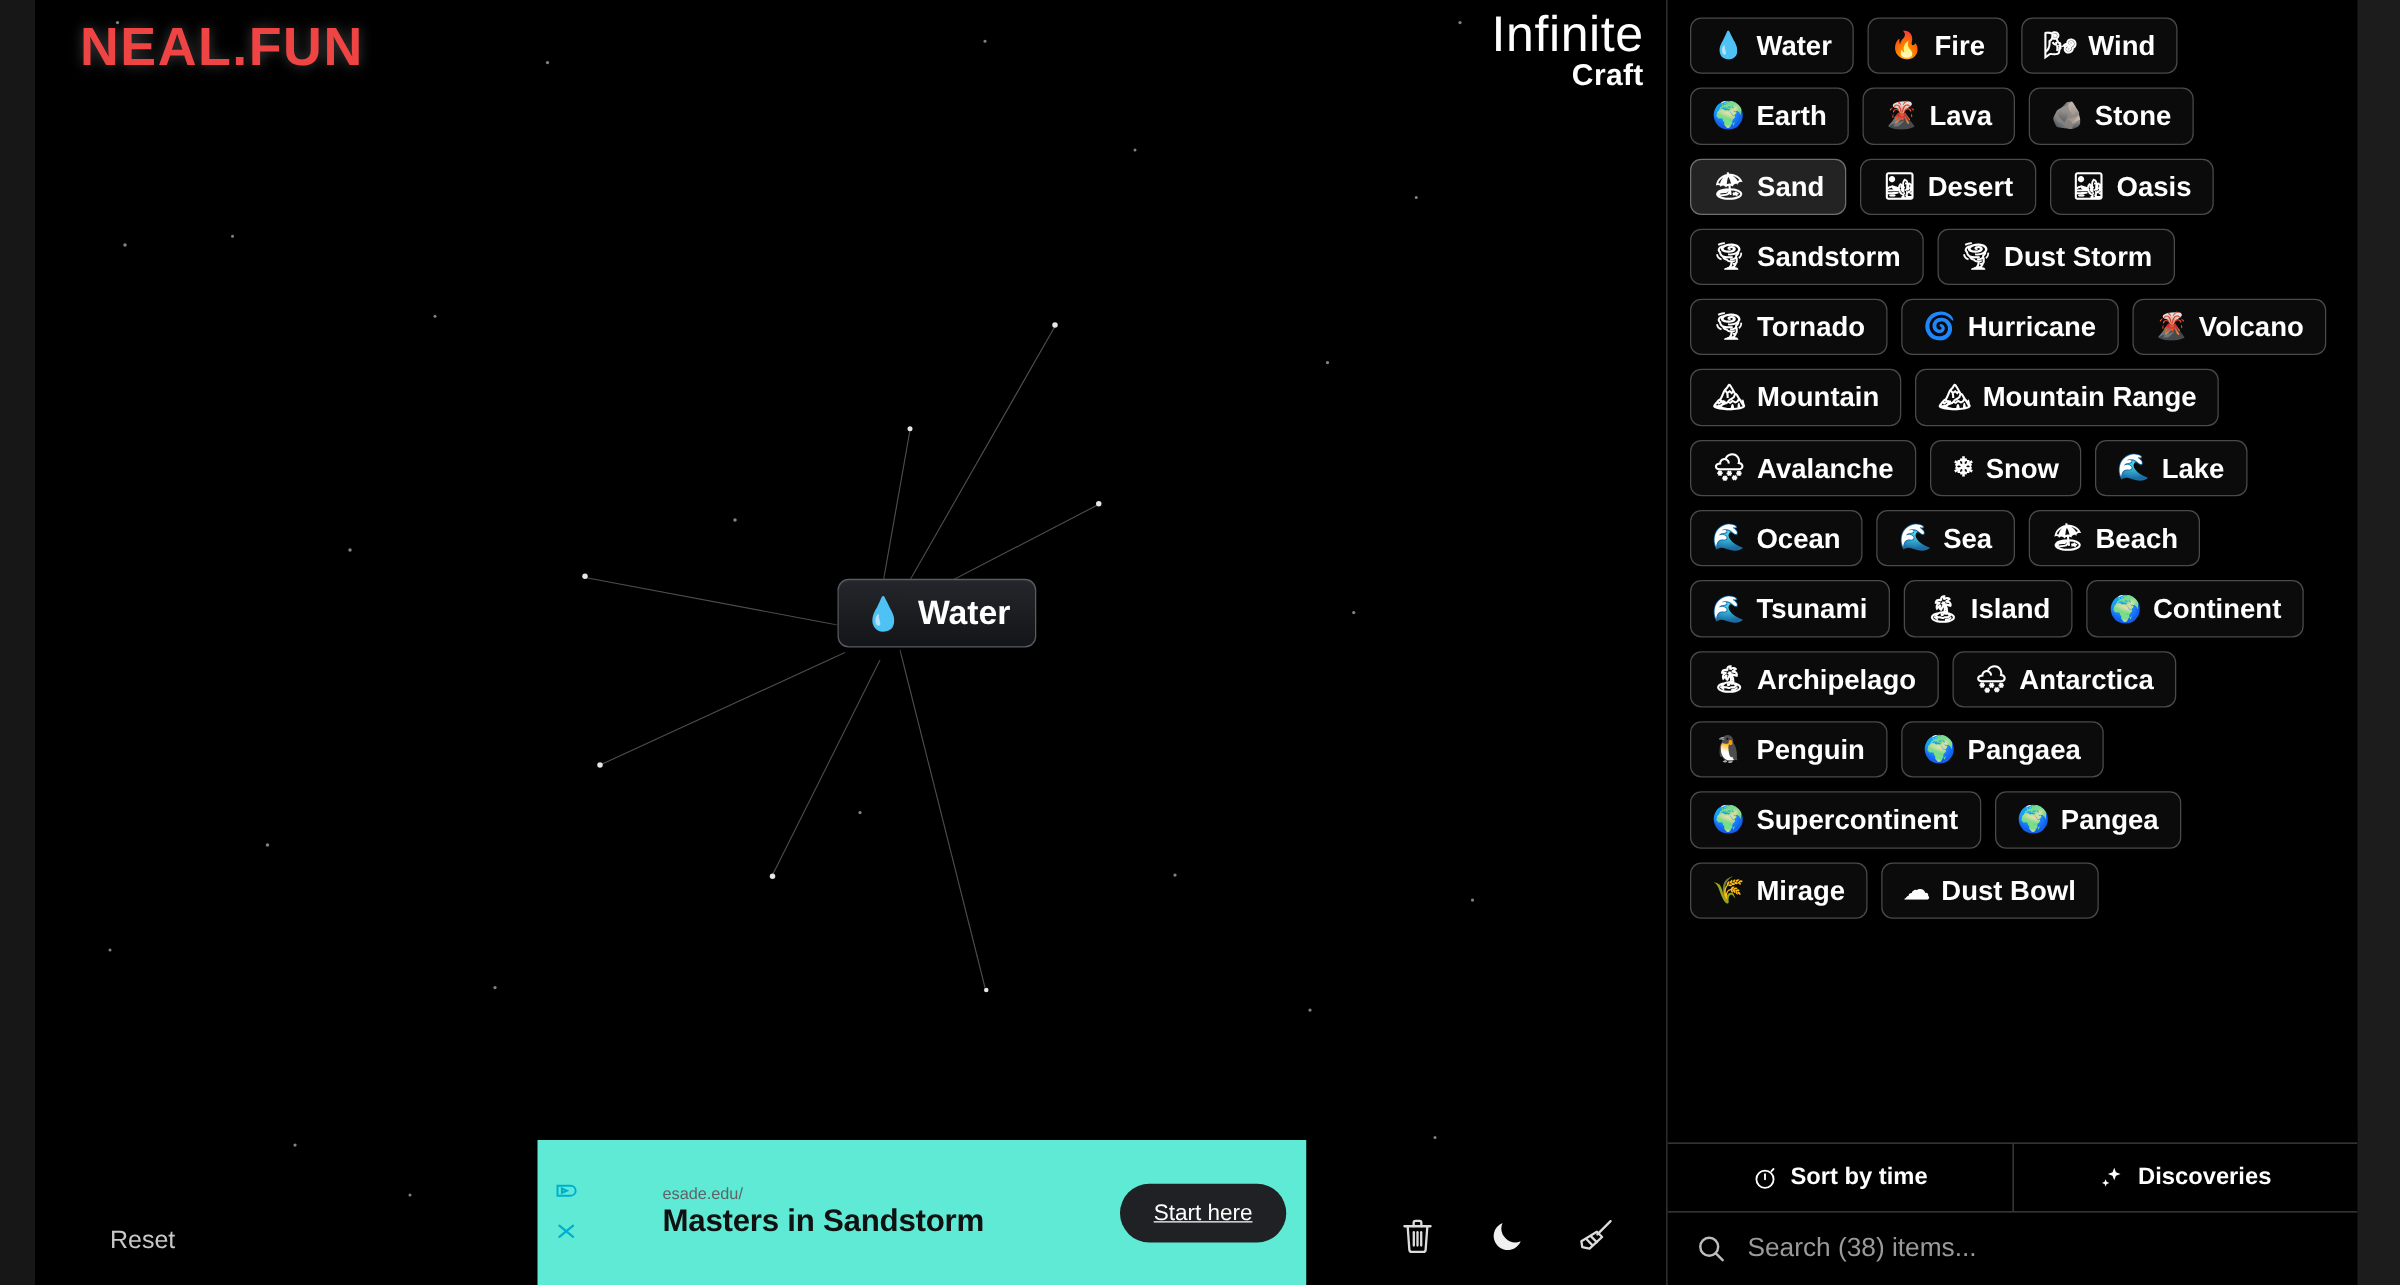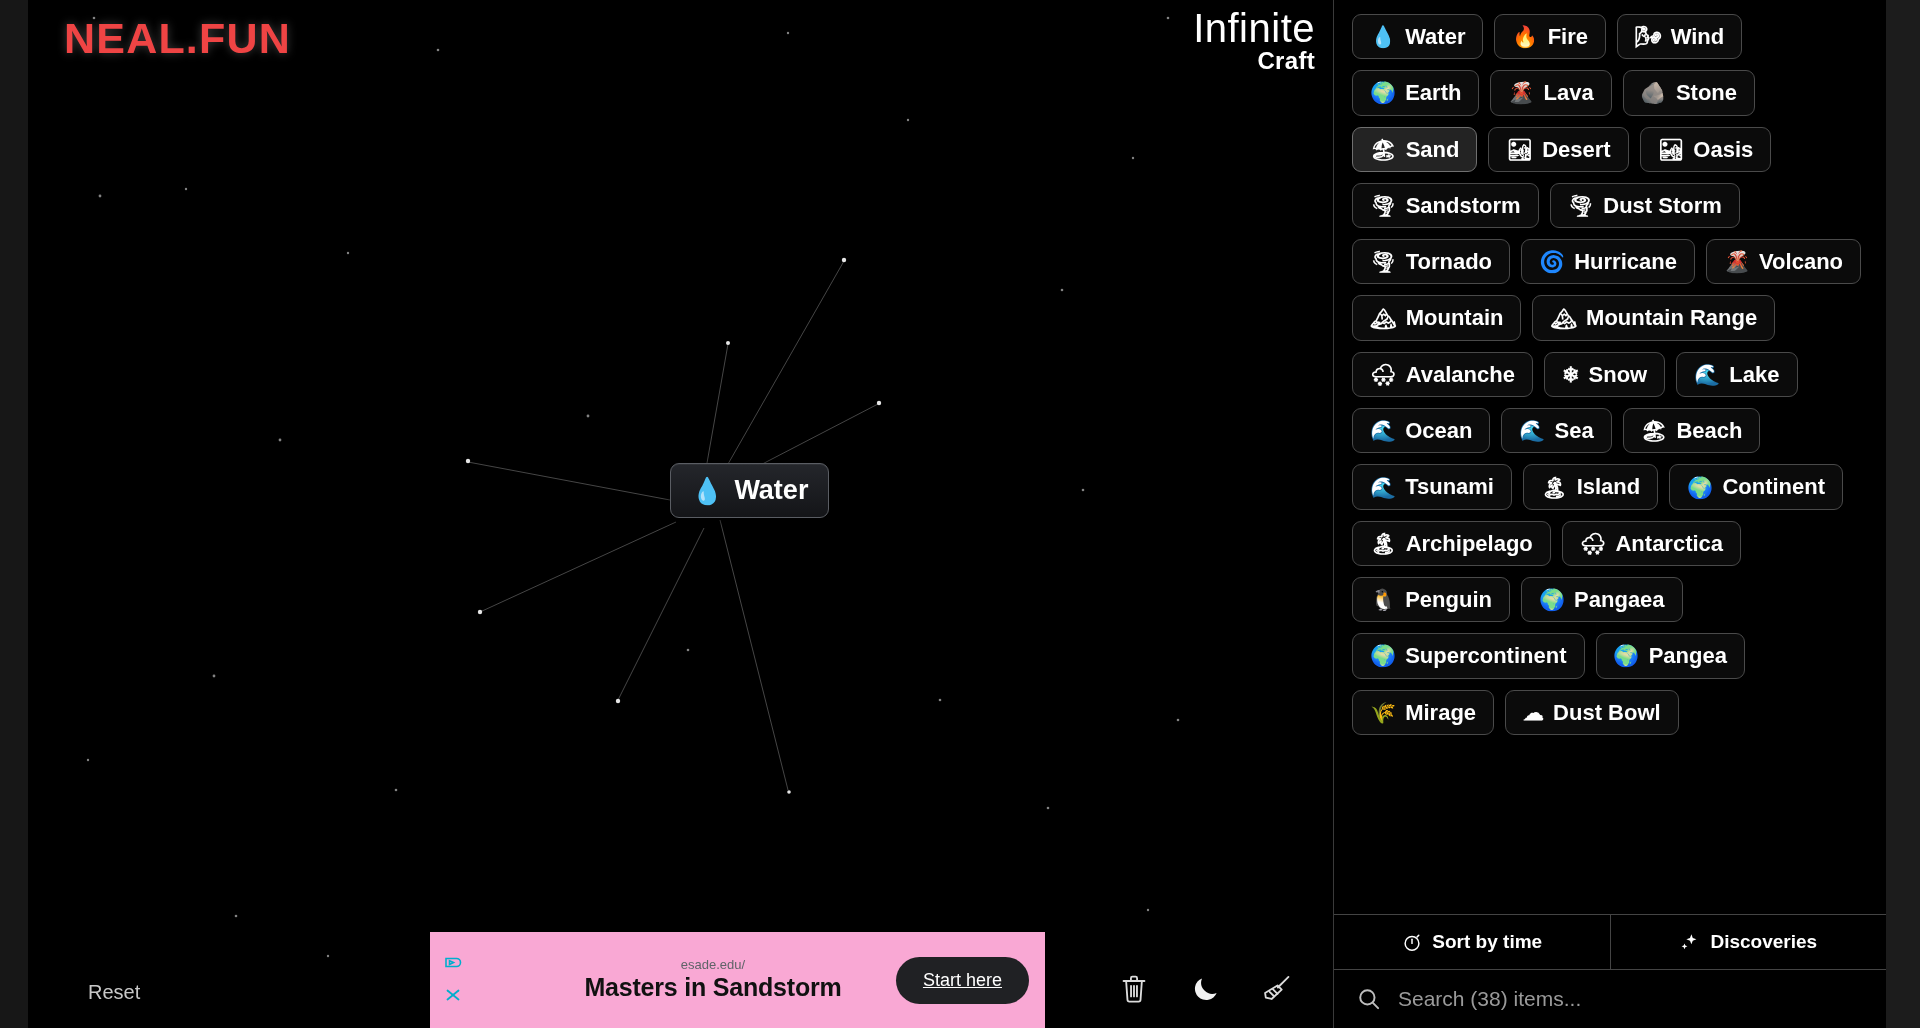--- a/index.html
+++ b/index.html
@@ -33,21 +33,21 @@
 
   
   .reset{position:absolute;left:60px;bottom:24px;color:#c8c8c8;font-size:20px;cursor:pointer;}
 
   
   .tools{position:absolute;left:1085px;bottom:18px;display:flex;align-items:center;gap:30px;}
   .tool{width:42px;height:42px;display:flex;align-items:center;justify-content:center;cursor:pointer;}
   .tool svg{display:block;}
 
   
-  .ad{position:absolute;left:402px;bottom:0;width:615px;height:96px;background:#f9a8d4;overflow:hidden;text-align:center;}
+  .ad{position:absolute;left:402px;bottom:0;width:615px;height:116px;background:#5eead4;overflow:hidden;}
   .ad-inner{position:absolute;inset:0;display:flex;align-items:center;}
   .ad-sidecol{width:34px;height:100%;display:flex;flex-direction:column;justify-content:center;
               align-items:center;gap:9px;padding-left:6px;}
   .ad-sidecol svg{display:block;}
   .ad-text{flex:1;padding-left:60px;}
   .ad-url{font-size:13px;color:#5f6368;line-height:1.2;}
   .ad-head{font-size:25px;font-weight:700;color:#111;line-height:1.25;letter-spacing:-.2px;}
   .ad-cta{margin-right:16px;background:#202124;color:#fff;border-radius:28px;
           padding:13px 27px;font-size:18px;white-space:nowrap;cursor:pointer;text-decoration:underline;}
 

